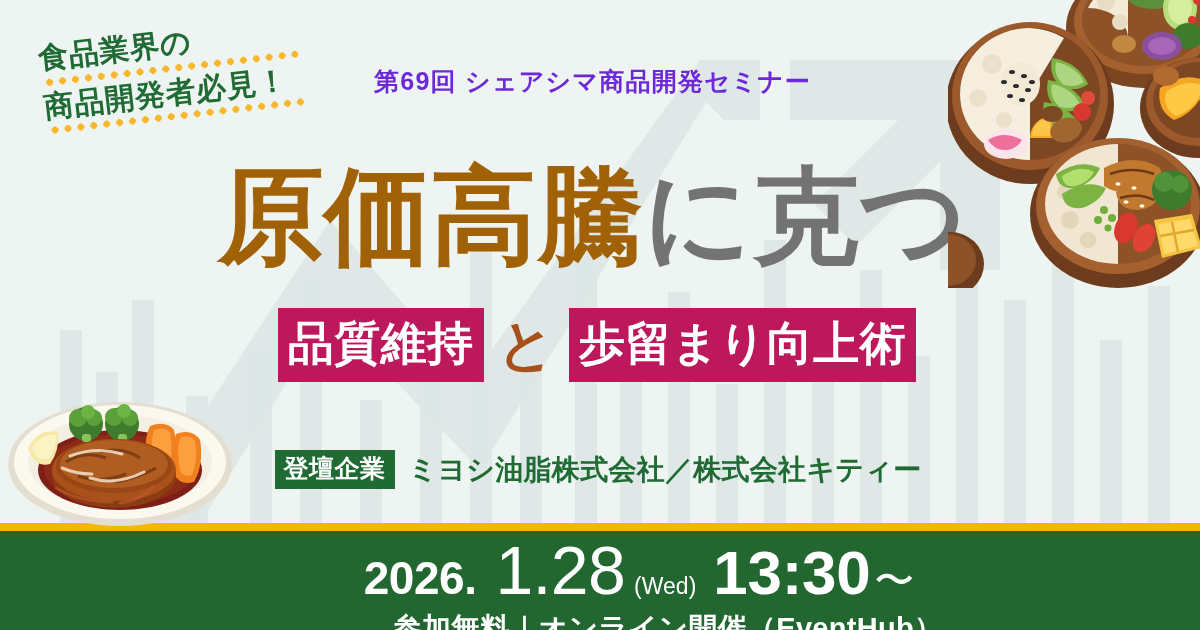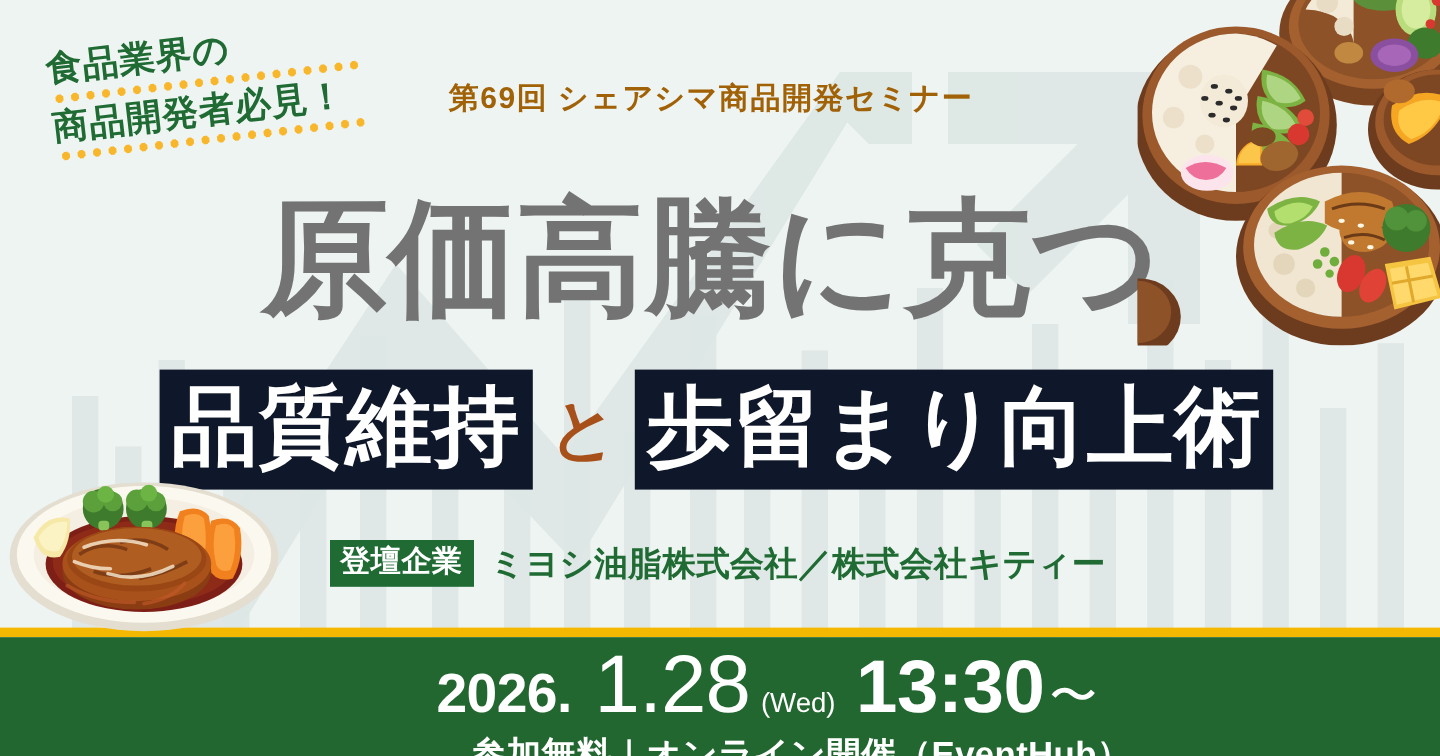--- a/index.html
+++ b/index.html
@@ -51,59 +51,59 @@
     background-repeat: repeat-x;
   }
 
   
   .eyebrow {
     position: absolute;
     left: 374px;
     top: 65px;
     font-size: 25px;
     font-weight: 700;
-    color: #a16207;
+    color: #6d28d9;
     letter-spacing: 0.05em;
     white-space: nowrap;
   }
 
   
   .headline1 {
     position: absolute;
     left: 0;
     right: 0;
     top: 163px;
     text-align: center;
     white-space: nowrap;
     font-size: 106px;
     font-weight: 900;
     letter-spacing: 0.005em;
     line-height: 1;
     padding-right: 14px;
   }
-  .hl-green { color: #737373; }
+  .hl-green { color: #a16207; }
   .hl-brown { color: #737373; }
 
   
   .headline2 {
     position: absolute;
     left: 0;
     right: 0;
     top: 308px;
     display: flex;
     justify-content: center;
     align-items: center;
     gap: 10px;
     white-space: nowrap;
     padding-right: 6px;
   }
   .hl-box {
-    background: #0f172a;
+    background: #be185d;
     color: #ffffff;
-    font-size: 72px;
+    font-size: 46px;
     font-weight: 900;
     line-height: 1;
     padding: 12px 10px 16px 10px;
     letter-spacing: 0.01em;
   }
   .hl-to {
     color: #a8501a;
     font-size: 56px;
     font-weight: 900;
     line-height: 1;

